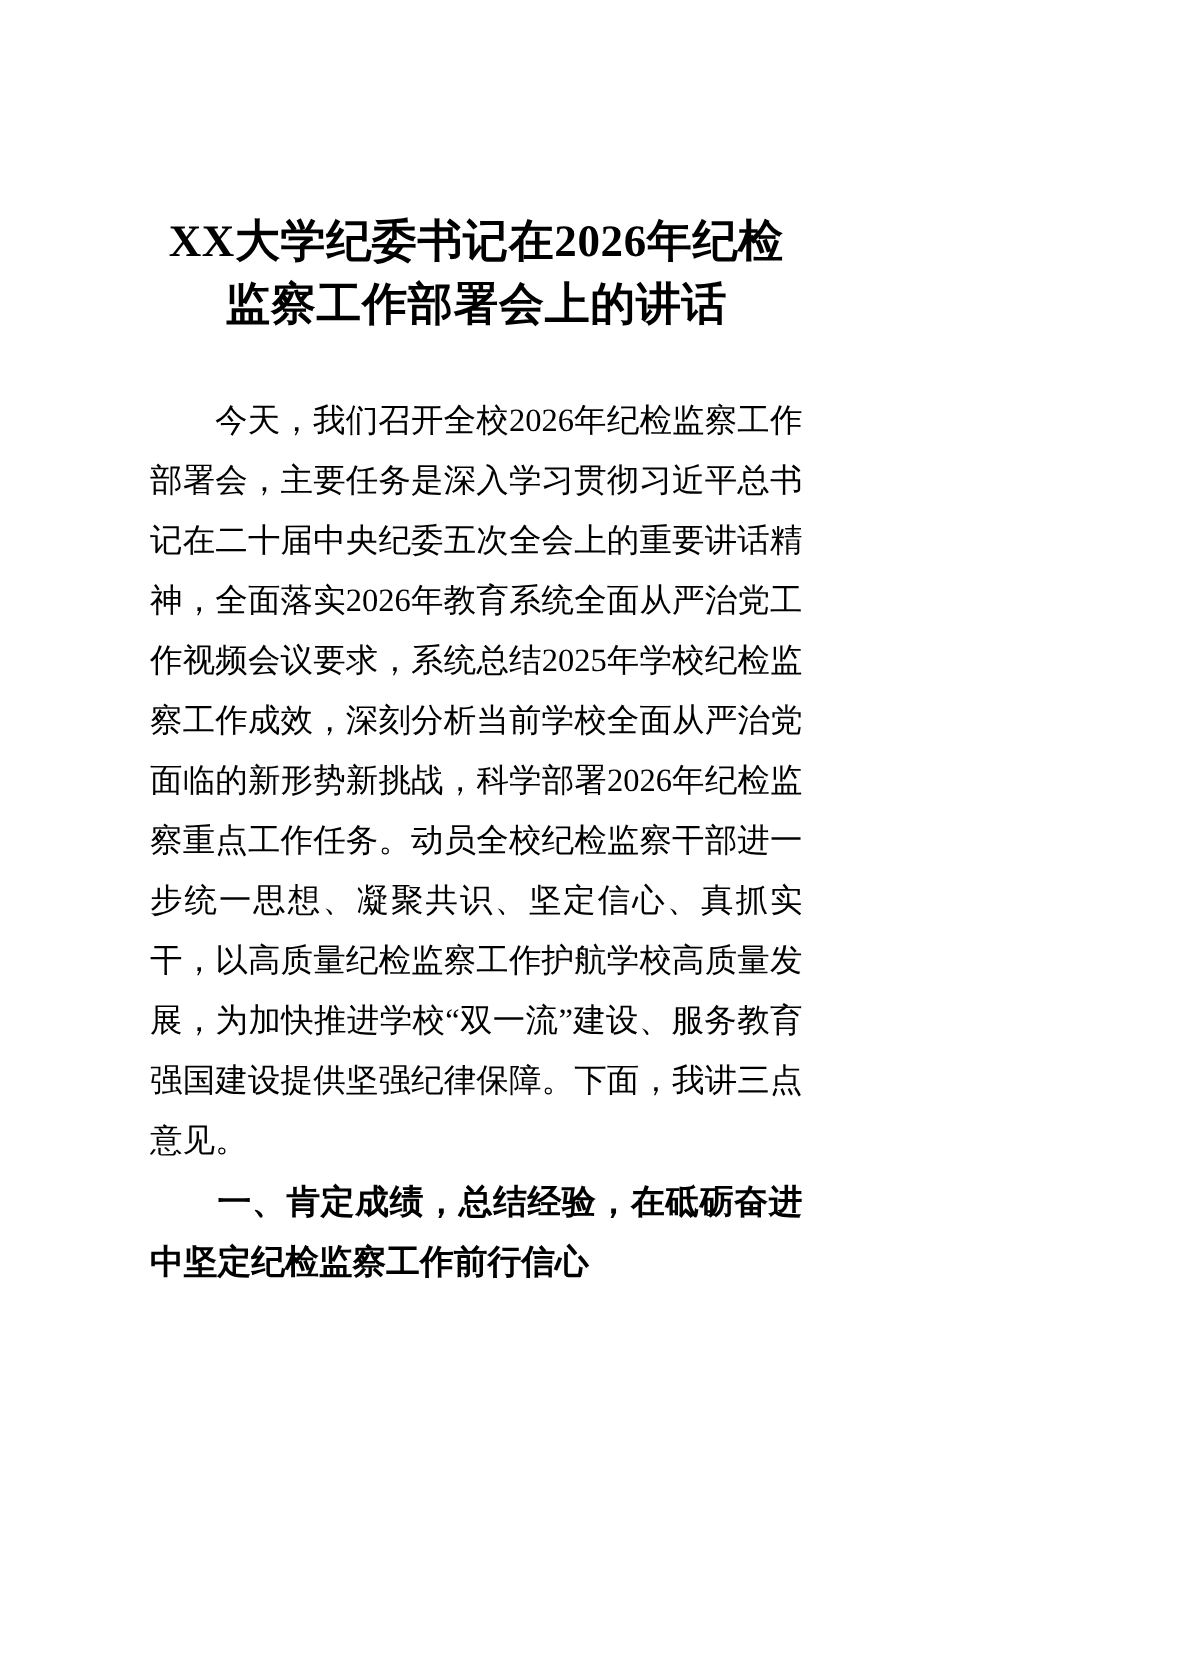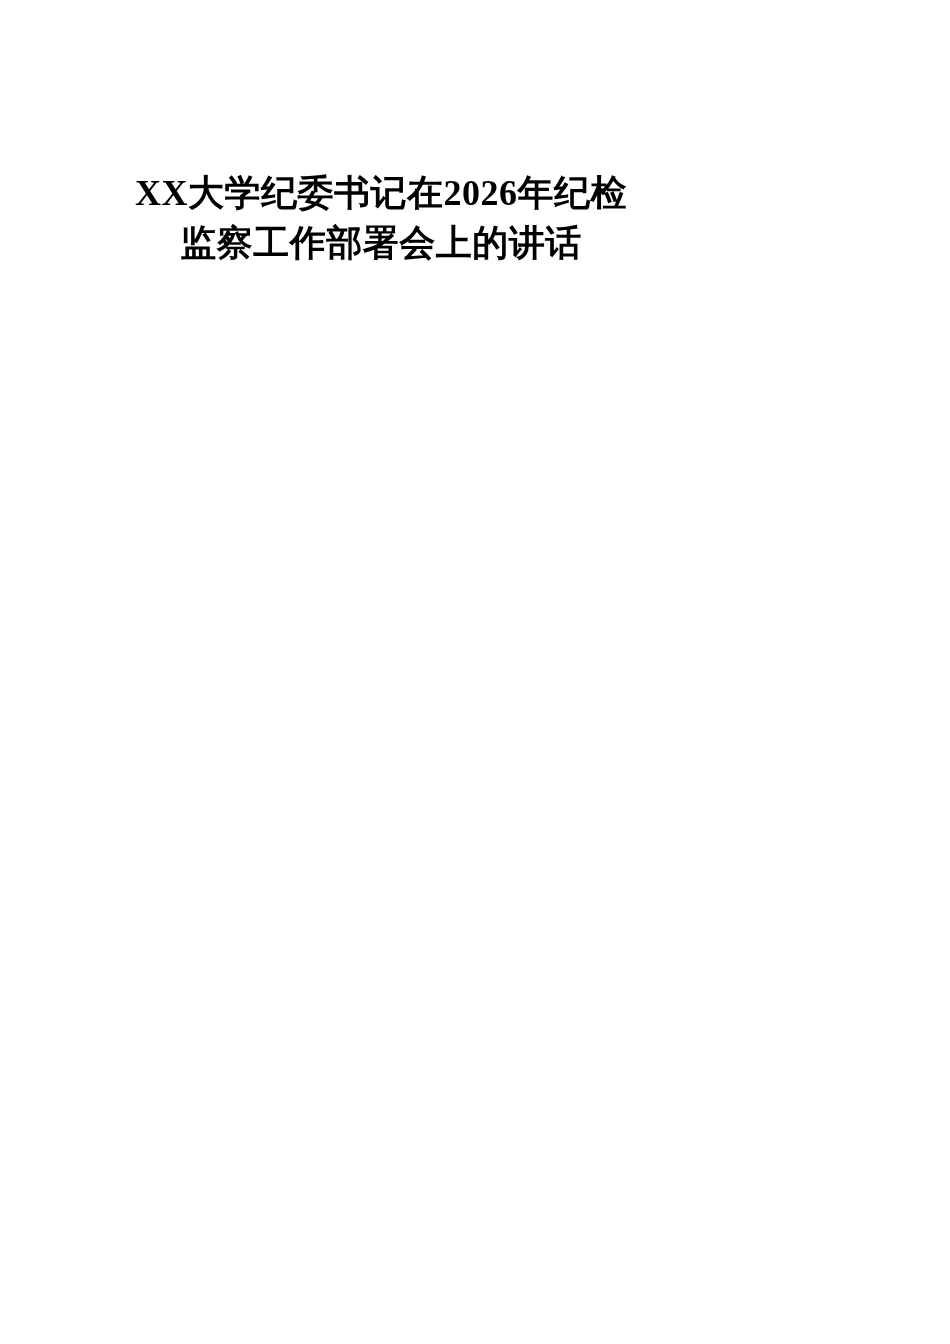--- a/index.html
+++ b/index.html
@@ -50,15 +50,17 @@
     text-indent: 2em;
   }
 </style>
 </head>
 <body>
 
 <div class="page">
   <h1 class="doc-title">XX大学纪委书记在2026年纪检监察工作部署会上的讲话</h1>
 
 
+  <p class="body-para">今天，我们召开全校2026年纪检监察工作部署会，主要任务是深入学习贯彻习近平总书记在二十届中央纪委五次全会上的重要讲话精神，全面落实2026年教育系统全面从严治党工作视频会议要求，系统总结2025年学校纪检监察工作成效，深刻分析当前学校全面从严治党面临的新形势新挑战，科学部署2026年纪检监察重点工作任务。动员全校纪检监察干部进一步统一思想、凝聚共识、坚定信心、真抓实干，以高质量纪检监察工作护航学校高质量发展，为加快推进学校“双一流”建设、服务教育强国建设提供坚强纪律保障。下面，我讲三点意见。</p>
 
+  <h2 class="section-heading">一、肯定成绩，总结经验，在砥砺奋进中坚定纪检监察工作前行信心</h2>
 
 </div>
 
 </body></html>

